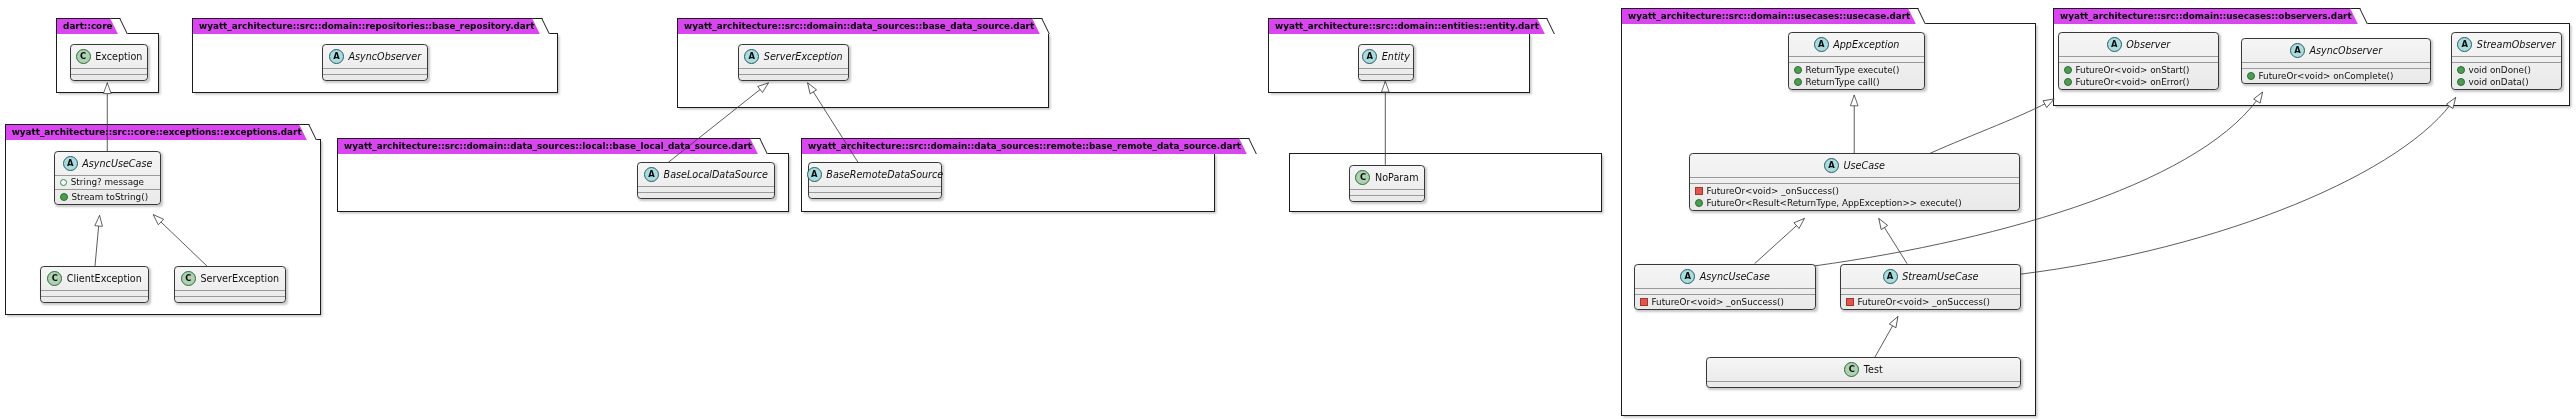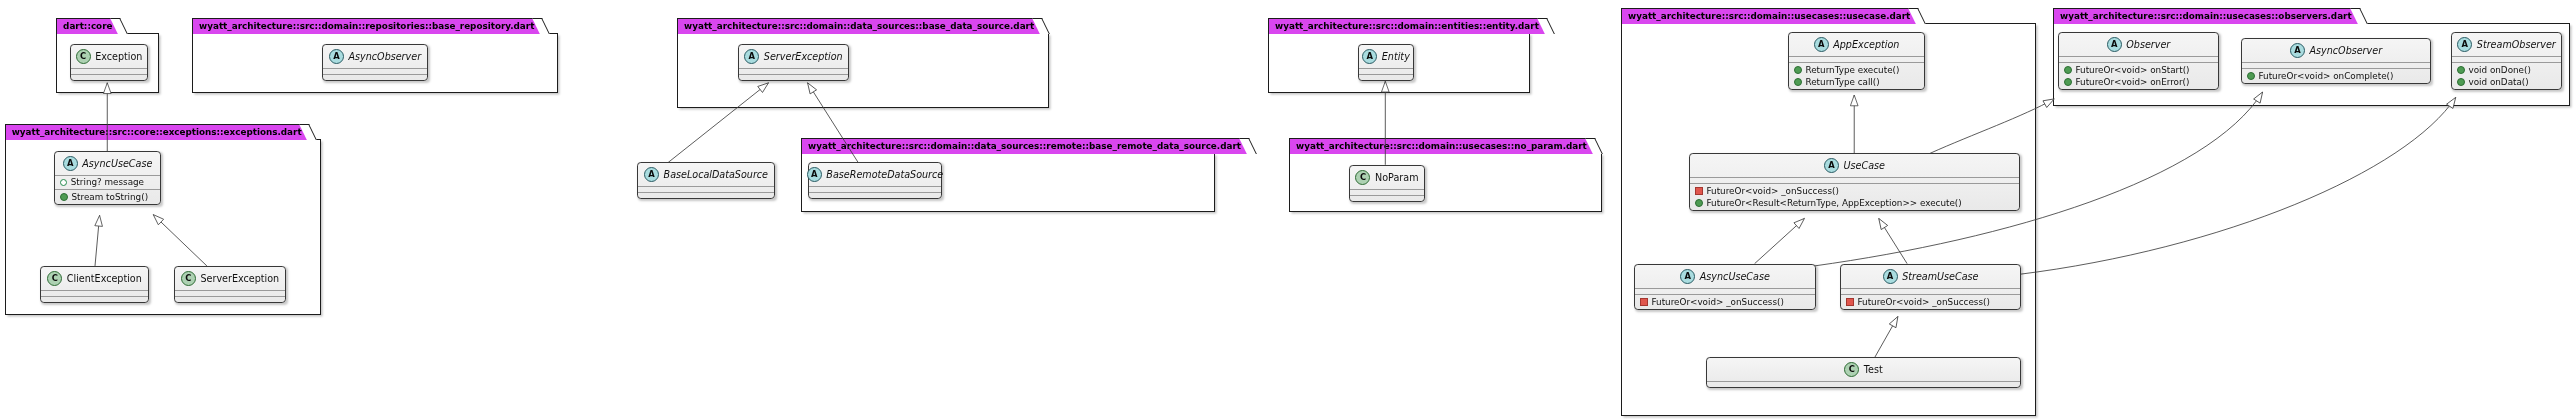--- a/index.html
+++ b/index.html
@@ -81,28 +81,31 @@
   <div class="pkg" style="left:1268px;top:17.6px;width:262px;height:75px;">
     <div class="pkg-tab"><span>wyatt_architecture::src::domain::entities::entity.dart</span></div>
     <div class="pkg-body"></div>
   </div>
 
   <div class="pkg" style="left:4.6px;top:124px;width:316px;height:191px;">
     <div class="pkg-tab"><span>wyatt_architecture::src::core::exceptions::exceptions.dart</span></div>
     <div class="pkg-body"></div>
   </div>
 
+  <div class="pkg" style="left:337px;top:138px;width:452px;height:74px;">
+    <div class="pkg-tab"><span>wyatt_architecture::src::domain::data_sources::local::base_local_data_source.dart</span></div>
+    <div class="pkg-body"></div>
+  </div>
 
   <div class="pkg" style="left:801px;top:138px;width:414px;height:74px;">
     <div class="pkg-tab"><span>wyatt_architecture::src::domain::data_sources::remote::base_remote_data_source.dart</span></div>
     <div class="pkg-body"></div>
   </div>
 
   <div class="pkg" style="left:1289px;top:138px;width:313px;height:74px;">
-    <div class="pkg-tab"><span>wyatt_architecture::src::domain::usecases::no_param.dart</span></div>
     <div class="pkg-body"></div>
   </div>
 
   <div class="pkg" style="left:1621px;top:7.7px;width:415px;height:408px;">
     <div class="pkg-tab"><span>wyatt_architecture::src::domain::usecases::usecase.dart</span></div>
     <div class="pkg-body"></div>
   </div>
 
   <div class="pkg" style="left:2053px;top:7.7px;width:517px;height:98px;">
     <div class="pkg-tab"><span>wyatt_architecture::src::domain::usecases::observers.dart</span></div>

